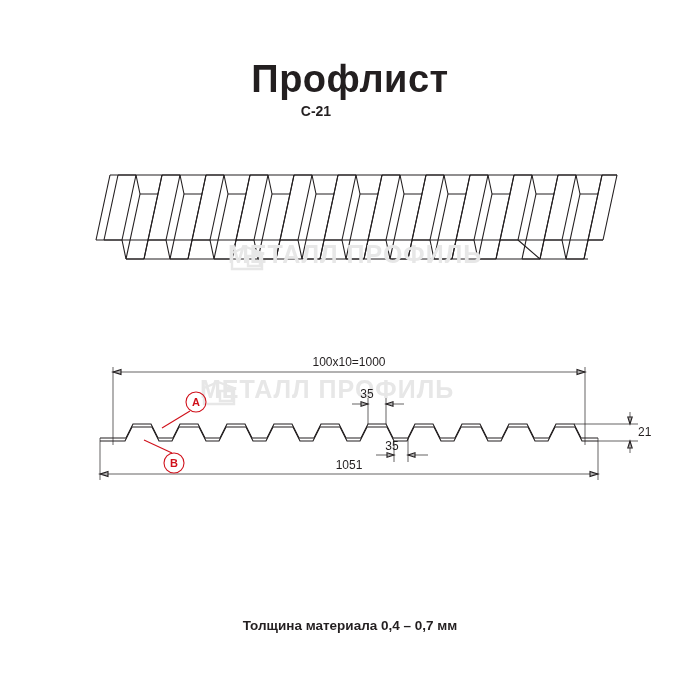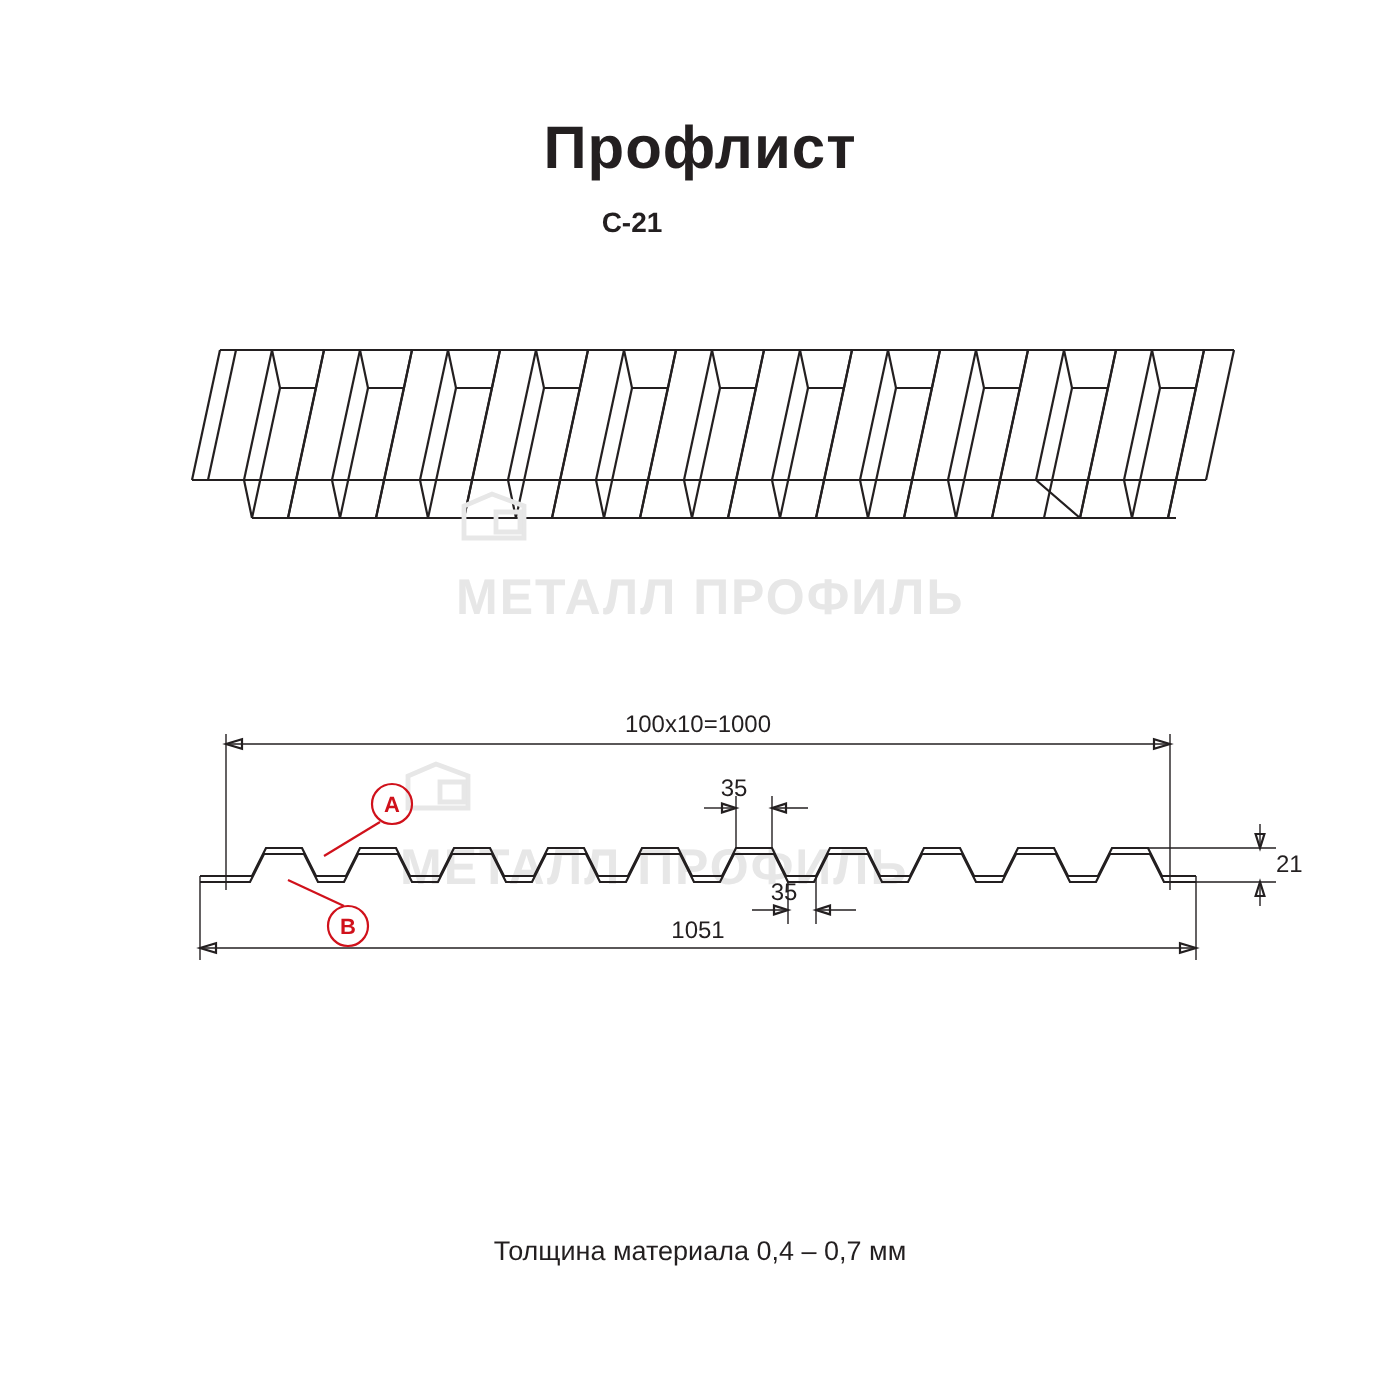--- a/index.html
+++ b/index.html
@@ -18,21 +18,21 @@
   .page {
     position: absolute;
     inset: 0;
   }
   .title {
     position: absolute;
     top: 58px;
     left: 0;
     width: 700px;
     text-align: center;
-    font-size: 30px;
+    font-size: 38px;
     font-weight: bold;
     letter-spacing: 0.5px;
     color: #231f20;
   }
   .subtitle {
     position: absolute;
     top: 103px;
     left: 0;
     width: 632px;
     text-align: center;
@@ -40,21 +40,21 @@
     font-weight: bold;
     color: #231f20;
   }
   .footnote {
     position: absolute;
     top: 618px;
     left: 0;
     width: 700px;
     text-align: center;
     font-size: 13.5px;
-    font-weight: normal;
+    font-weight: bold;
     color: #231f20;
   }
   .iso-wrap {
     position: absolute;
     left: 0;
     top: 150px;
     width: 700px;
     height: 130px;
   }
   .draw-wrap {
@@ -64,21 +64,20 @@
     width: 564px;
     height: 150px;
   }
   .wm {
     position: absolute;
     pointer-events: none;
     color: #e7e7e7;
     font-weight: bold;
     white-space: nowrap;
     letter-spacing: 1px;
-    margin-top: 45px;
   }
   .wm1 {
     top: 240px;
     left: 228px;
     font-size: 25px;
   }
   .wm2 {
     top: 375px;
     left: 200px;
     font-size: 25px;

